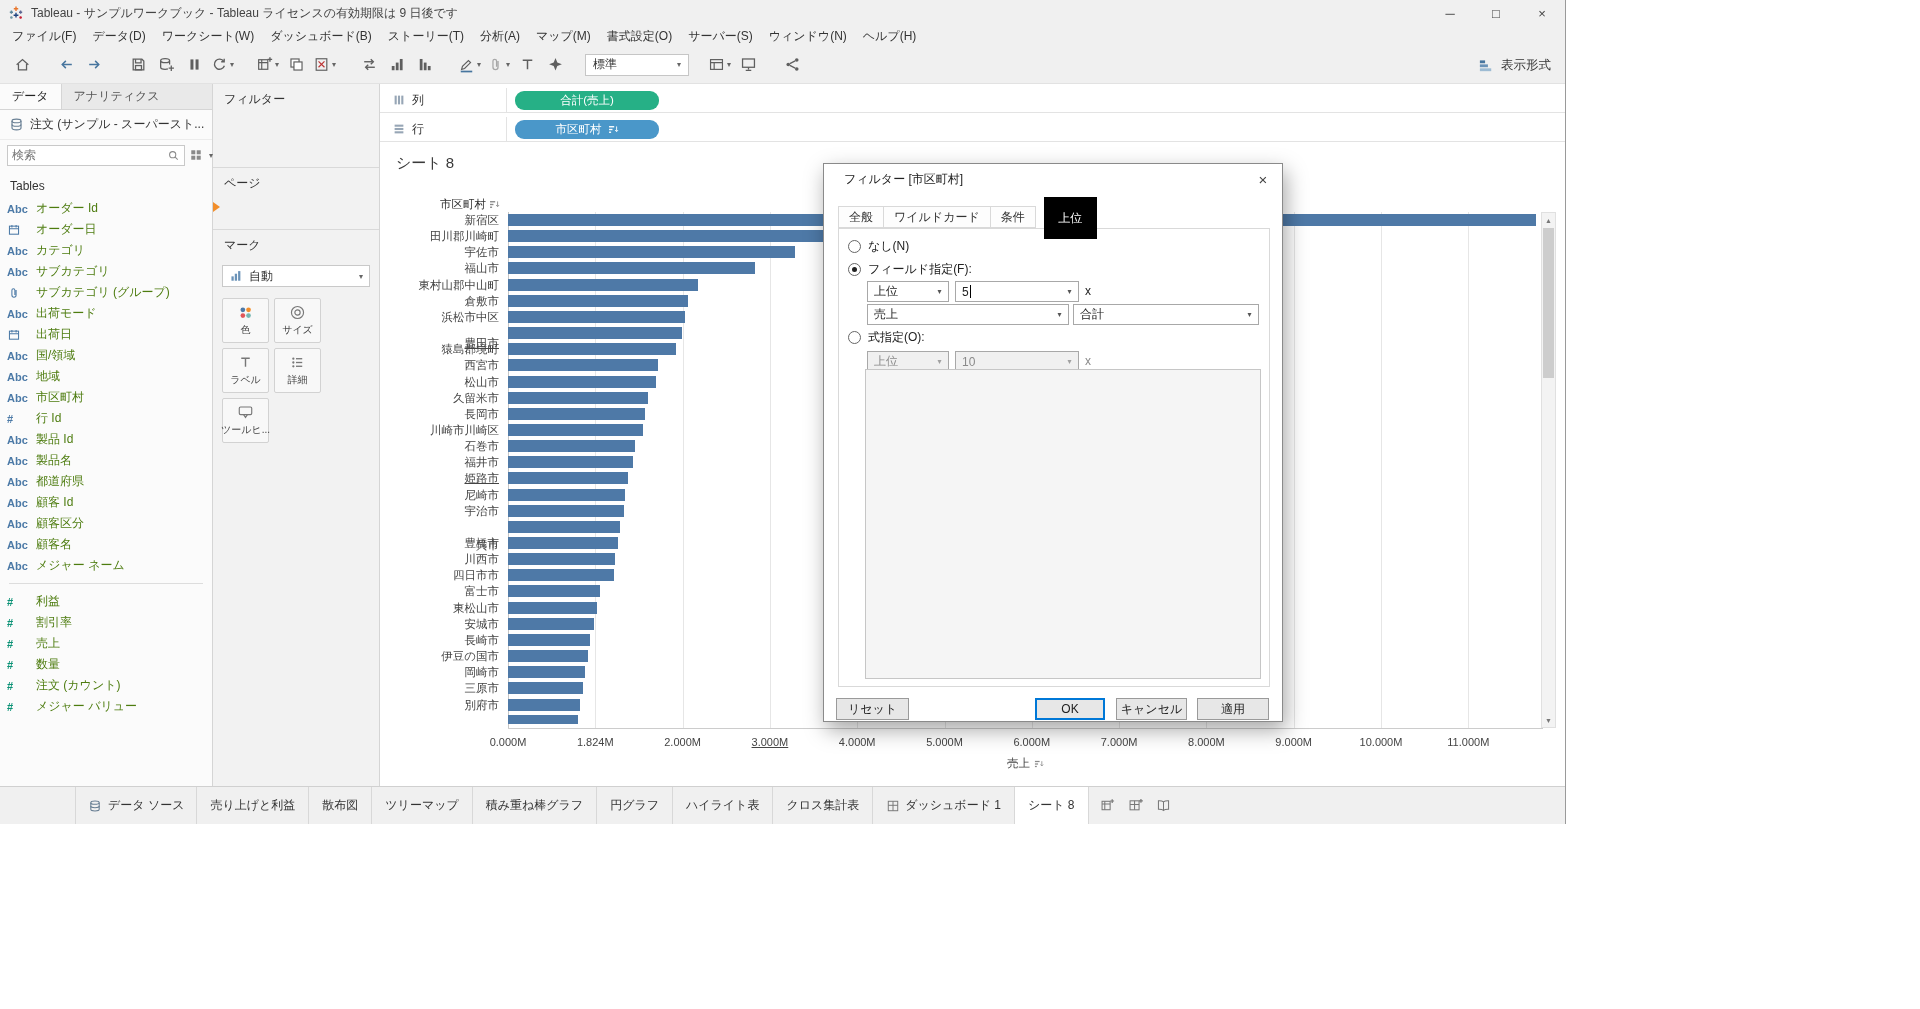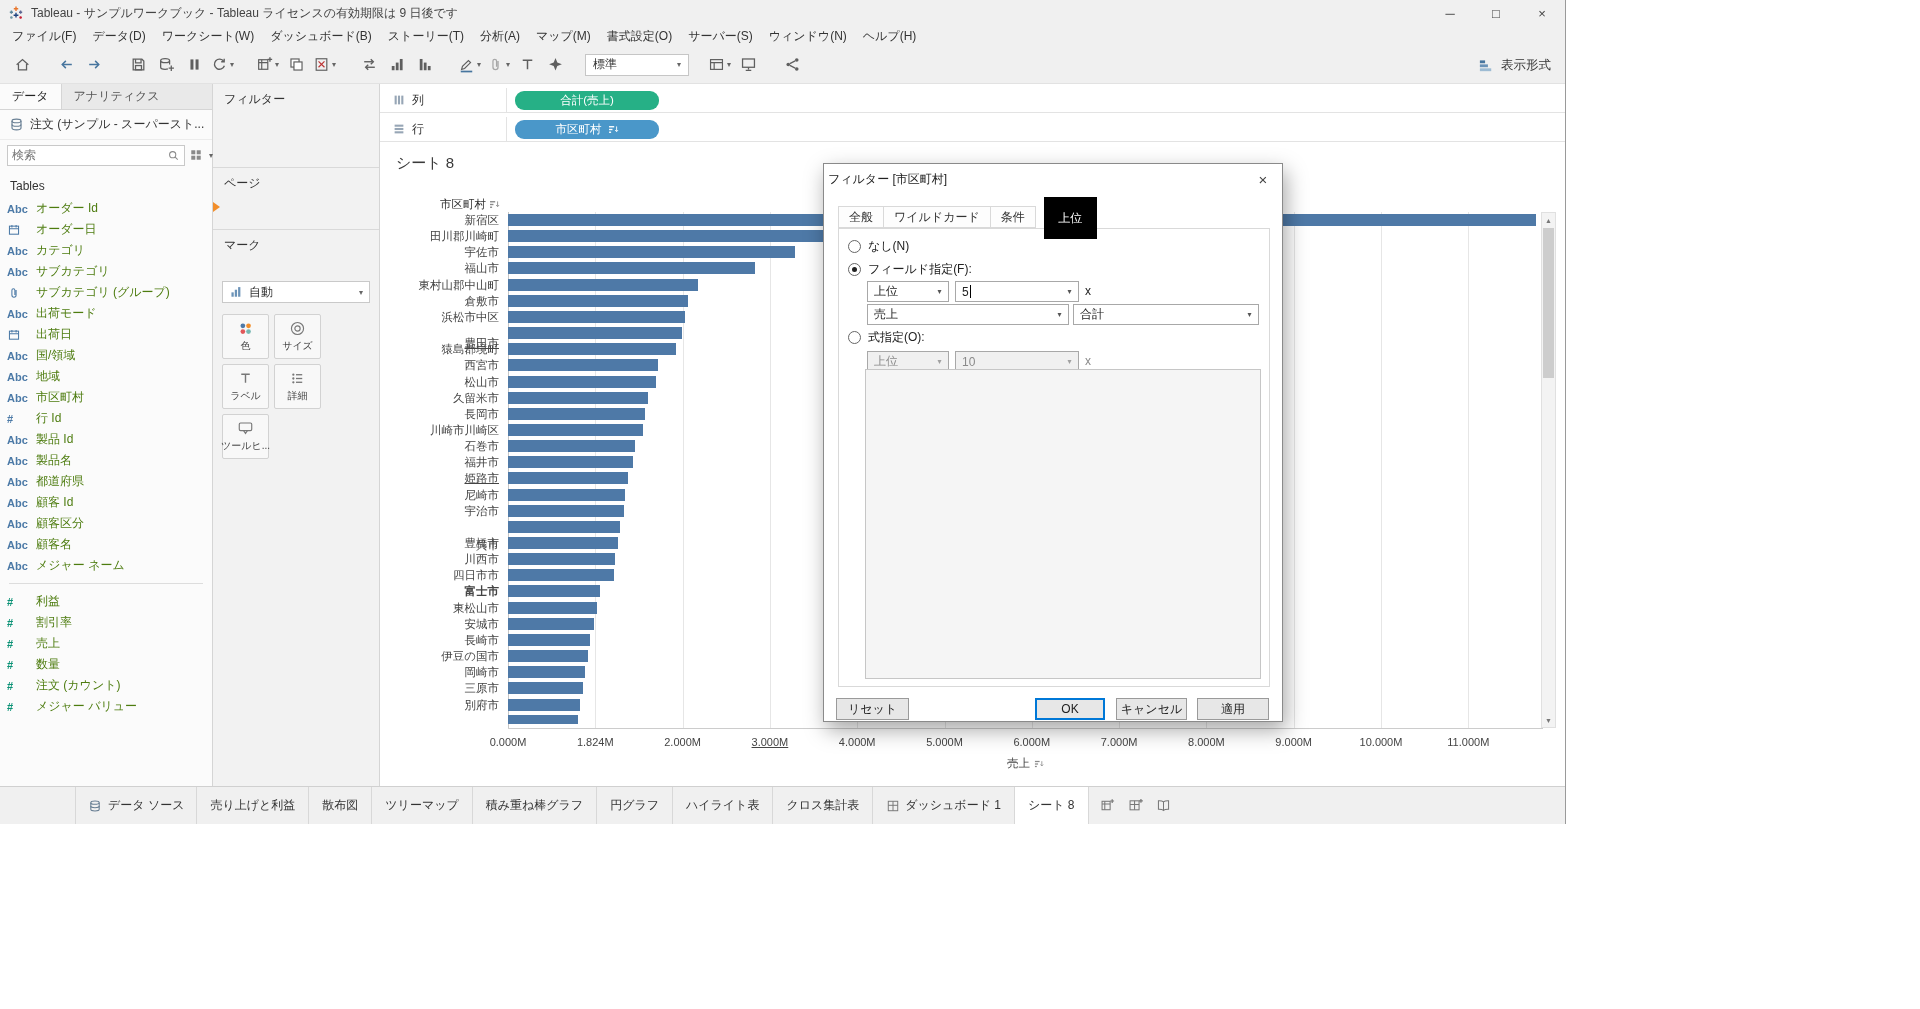--- a/index.html
+++ b/index.html
@@ -51,21 +51,21 @@
 .f-label{font-size:12px;color:#4d7c0f;white-space:nowrap;overflow:hidden}
 .field-sep{height:1px;background:#ddd;margin:7px 9px}
 
 #midpanel{position:absolute;left:213px;top:0;width:167px;height:100%;background:#f2f2f2;border-right:1px solid #d5d5d5}
 .card{border-bottom:1px solid #d9d9d9}
 .card-title{padding:7px 11px 5px;font-size:12px;color:#333}
 #card-pages{height:62px}
 #card-filters{height:84px}
 #card-marks{height:calc(100% - 146px);border-bottom:none}
 #filters-indicator{position:absolute;left:0;top:118px;width:0;height:0;border-top:5px solid transparent;border-bottom:5px solid transparent;border-left:7px solid #f28e2b}
-.auto-combo{margin:22px 9px 4px;height:22px;background:#fff;border:1px solid #c9c9c9;display:flex;align-items:center;padding:0 6px;gap:6px;color:#333}
+.auto-combo{margin:6px 9px 4px;height:22px;background:#fff;border:1px solid #c9c9c9;display:flex;align-items:center;padding:0 6px;gap:6px;color:#333}
 .auto-combo .icn svg{width:14px;height:14px;display:block}
 .auto-combo .caret{margin-left:auto;font-size:8px;color:#666}
 #marks-buttons{display:flex;flex-wrap:wrap;gap:5px;padding:7px 9px}
 .mark-btn{width:47px;height:45px;background:#f8f8f8;border:1px solid #d2d2d2;border-radius:2px;display:flex;flex-direction:column;align-items:center;justify-content:center;gap:2px}
 .mark-btn .icn svg{width:17px;height:17px;display:block}
 .mark-lbl{font-size:10px;color:#444;white-space:nowrap}
 
 #canvas{position:absolute;left:380px;top:0;right:0;height:100%;background:#fff}
 .shelf-row{position:absolute;left:0;right:0;height:25px;background:#fff;border-bottom:1px solid #e3e3e3;display:flex;align-items:center}
 #shelf-cols{top:4px}
@@ -104,21 +104,21 @@
 #tabbar-spacer{width:75px;flex:none}
 .ds-tab{display:flex;align-items:center;gap:6px;padding:0 12px;border-left:1px solid #d8d8d8;border-right:1px solid #d8d8d8;color:#333;font-size:12px;white-space:nowrap}
 .ds-tab .icn svg,.sheet-tab .icn svg{width:14px;height:14px;display:block}
 .sheet-tab{display:flex;align-items:center;gap:5px;padding:0 13px;border-right:1px solid #d8d8d8;font-size:12px;color:#333;white-space:nowrap}
 .sheet-tab.active{background:#fff}
 #new-tab-buttons{display:flex;align-items:center;padding-left:6px;gap:2px}
 .newtab-btn{width:26px;height:26px;display:flex;align-items:center;justify-content:center}
 .newtab-btn svg{width:15px;height:15px;display:block}
 
 #dialog{position:absolute;left:823px;top:163px;width:460px;height:559px;background:#fff;border:1px solid #8a8a8a;box-shadow:3px 8px 20px rgba(0,0,0,.35);z-index:10}
-#dialog-titlebar{position:absolute;left:0;top:0;right:0;height:30px;display:flex;align-items:center;padding-left:4px;font-size:12px;color:#222}
+#dialog-titlebar{position:absolute;left:0;top:0;right:0;height:30px;display:flex;align-items:center;padding-left:20px;font-size:12px;color:#222}
 #dialog-close{position:absolute;right:4px;top:3px;width:30px;height:24px;display:flex;align-items:center;justify-content:center;font-size:15px;color:#444}
 #dialog-tabs{position:absolute;left:14px;top:42px;height:22px;display:flex;align-items:flex-end;z-index:3}
 .dtab{height:22px;display:flex;align-items:center;padding:0 10px;border:1px solid #d9d9d9;border-left:none;background:#fdfdfd;font-size:12px;color:#333}
 .dtab:first-child{border-left:1px solid #d9d9d9}
 .dtab.annotated{height:42px;width:53px;margin-top:-10px;margin-bottom:-11px;margin-left:8px;background:#000;border:1px solid #000;color:#fff;justify-content:center;padding:0;z-index:4}
 #dialog-page{position:absolute;left:14px;top:64px;width:432px;height:459px;border:1px solid #d9d9d9;background:#fff}
 .d-row{position:absolute;display:flex;align-items:center;gap:7px;font-size:12px;color:#222;white-space:nowrap}
 .radio{width:13px;height:13px;border:1px solid #666;border-radius:50%;background:#fff;position:relative;flex:none}
 .radio.checked::after{content:"";position:absolute;left:3px;top:3px;width:5px;height:5px;border-radius:50%;background:#222}
 .combo{position:absolute;height:21px;background:#fff;border:1px solid #a8a8a8;display:flex;align-items:center;font-size:12px;color:#222;padding-left:6px}
@@ -686,21 +686,21 @@
             <div class="cat" style="top: 209.9px;">川崎市川崎区</div>
             <div class="cat" style="top: 226.1px;">石巻市</div>
             <div class="cat" style="top: 242.2px;">福井市</div>
             <div class="cat" style="top: 258.4px; text-decoration: underline;">姫路市</div>
             <div class="cat" style="top: 274.5px;">尼崎市</div>
             <div class="cat" style="top: 290.7px;">宇治市</div>
             <div class="cat" style="top: 325px;">呉市</div>
             <div class="cat" style="top: 323px;">豊橋市</div>
             <div class="cat" style="top: 339.1px;">川西市</div>
             <div class="cat" style="top: 355.3px;">四日市市</div>
-            <div class="cat" style="top: 371.4px; font-weight: bold;">富士市</div>
+            <div class="cat" style="top: 371.4px;">富士市</div>
             <div class="cat" style="top: 387.6px;">東松山市</div>
             <div class="cat" style="top: 403.7px;">安城市</div>
             <div class="cat" style="top: 419.9px;">長崎市</div>
             <div class="cat" style="top: 436px;">伊豆の国市</div>
             <div class="cat" style="top: 452.2px;">岡崎市</div>
             <div class="cat" style="top: 468.3px;">三原市</div>
             <div class="cat" style="top: 484.5px;">別府市</div>
             <div class="cat" style="top: 500.6px;"></div>
           </div>
         <div id="bars" style="--bar-color: #4e79a7;">

